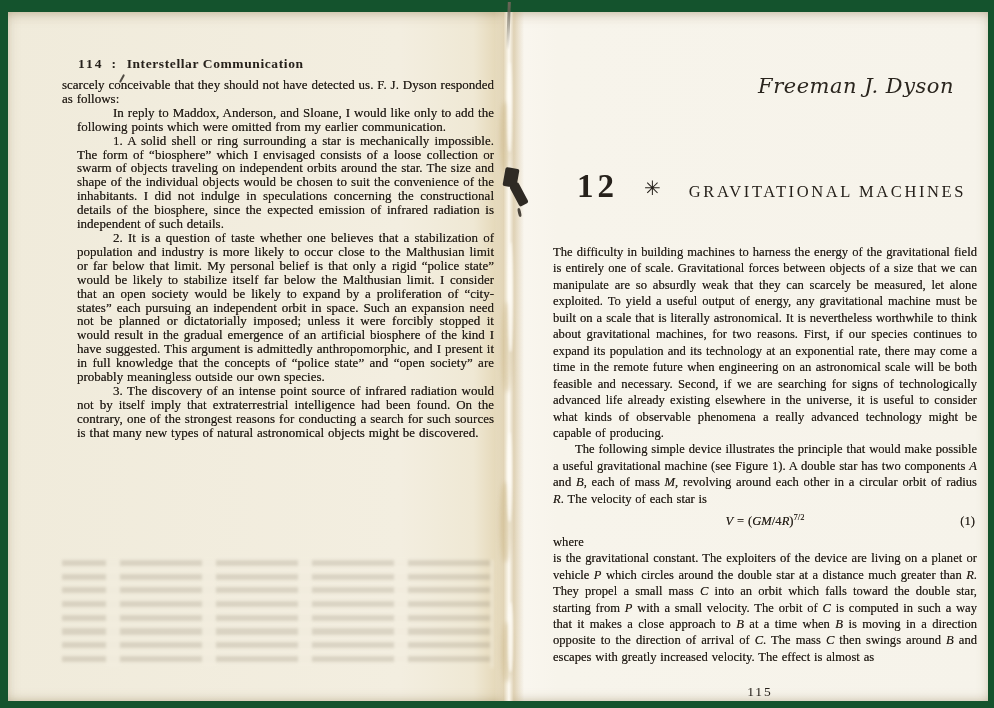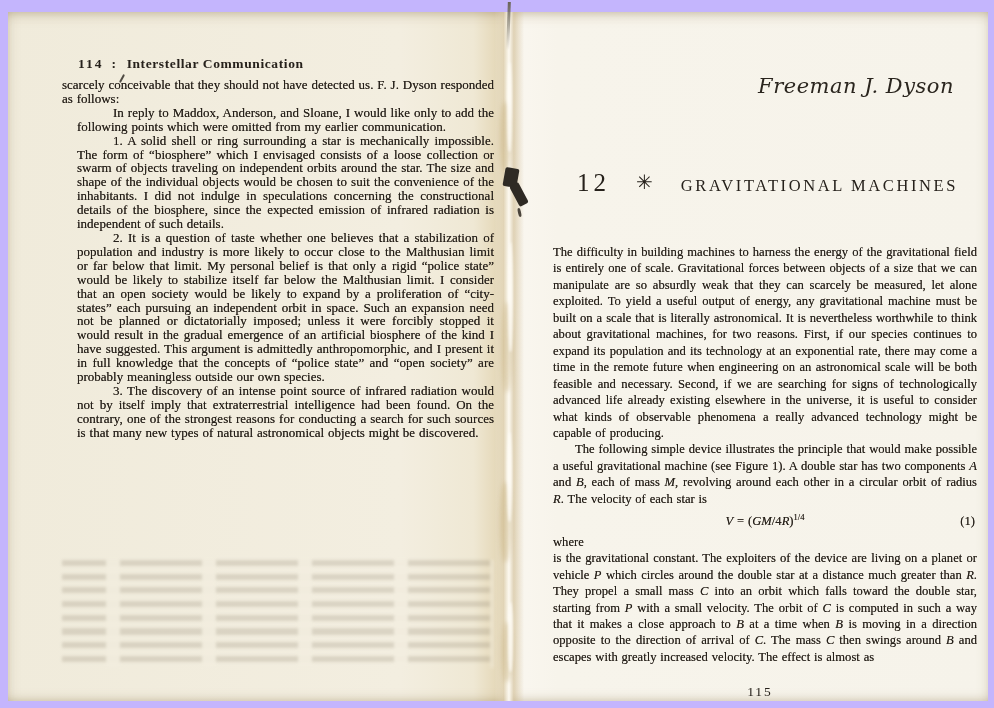--- a/index.html
+++ b/index.html
@@ -1,18 +1,18 @@
 <!DOCTYPE html>
 <html lang="en"><head>
 <meta charset="utf-8">
 <style>
   html,body{margin:0;padding:0;background:#ffffff;}
   .scan{
     position:relative;width:994px;height:708px;overflow:hidden;
-    background:#c4b5fd;
+    background:#14532d;
     font-family:"Liberation Serif", serif;
     color:#26211b;
   }
   .book{
     position:absolute;left:8px;top:12px;width:980px;height:689px;
     background:linear-gradient(to right,
       #f0ebdb 0%, #f3eee0 40%, #efe8d4 47.5%, #e6dabc 49.6%,
       #faf7f0 51.4%, #f7f4eb 56%, #f6f3ea 100%);
     box-shadow: inset 0 10px 14px -10px rgba(140,120,80,.55),
                 inset 0 -9px 12px -9px rgba(140,120,80,.4),
@@ -43,22 +43,22 @@
     font-family:"DejaVu Serif", serif;
     font-style:italic;font-size:21px;letter-spacing:.5px;
     color:#2a251e;
   }
   .rp-heading{
     position:absolute;left:569px;top:158px;
     display:flex;align-items:baseline;
     white-space:nowrap;
   }
   .rp-heading .chap-num{
-    font-size:25px;letter-spacing:4px;line-height:1;
-    font-weight:normal;
+    font-size:33px;letter-spacing:4px;line-height:1;
+    font-weight:bold;
   }
   .rp-heading .chap-marker{
     font-size:20px;margin-left:26px;position:relative;top:-2px;
   }
   .rp-heading .chap-title{
     font-size:16.5px;letter-spacing:2.6px;margin-left:28px;
     font-weight:normal;
   }
   .rp-body{
     position:absolute;left:545px;top:232px;width:424px;
@@ -159,21 +159,21 @@
       <div class="rp-heading">
         <span class="chap-num">12</span>
         <span class="chap-marker">✳</span>
         <span class="chap-title">GRAVITATIONAL MACHINES</span>
       </div>
 
       <div class="rp-body">
         <p>The difficulty in building machines to harness the energy of the gravitational field is entirely one of scale. Gravitational forces between objects of a size that we can manipulate are so absurdly weak that they can scarcely be measured, let alone exploited. To yield a useful output of energy, any gravitational machine must be built on a scale that is literally astronomical. It is nevertheless worthwhile to think about gravitational machines, for two reasons. First, if our species continues to expand its population and its technology at an exponential rate, there may come a time in the remote future when engineering on an astronomical scale will be both feasible and necessary. Second, if we are searching for signs of technologically advanced life already existing elsewhere in the universe, it is useful to consider what kinds of observable phenomena a really advanced technology might be capable of producing.</p>
         <p class="indent">The following simple device illustrates the principle that would make possible a useful gravitational machine (see Figure 1). A double star has two components <i>A</i> and <i>B</i>, each of mass <i>M</i>, revolving around each other in a circular orbit of radius <i>R</i>. The velocity of each star is</p>
         <div class="eq">
-          <span class="eq-body"><i>V</i> = (<i>GM</i>/4<i>R</i>)<sup>1/4</sup></span>
+          <span class="eq-body"><i>V</i> = (<i>GM</i>/4<i>R</i>)<sup>7/2</sup></span>
           <span class="eq-no">(1)</span>
         </div>
         <p class="where">where</p>
         <p>is the gravitational constant. The exploiters of the device are living on a planet or vehicle <i>P</i> which circles around the double star at a distance much greater than <i>R</i>. They propel a small mass <i>C</i> into an orbit which falls toward the double star, starting from <i>P</i> with a small velocity. The orbit of <i>C</i> is computed in such a way that it makes a close approach to <i>B</i> at a time when <i>B</i> is moving in a direction opposite to the direction of arrival of <i>C</i>. The mass <i>C</i> then swings around <i>B</i> and escapes with greatly increased velocity. The effect is almost as</p>
       </div>
 
       <div class="rp-pageno">115</div>
     </div>
 
   </div>

